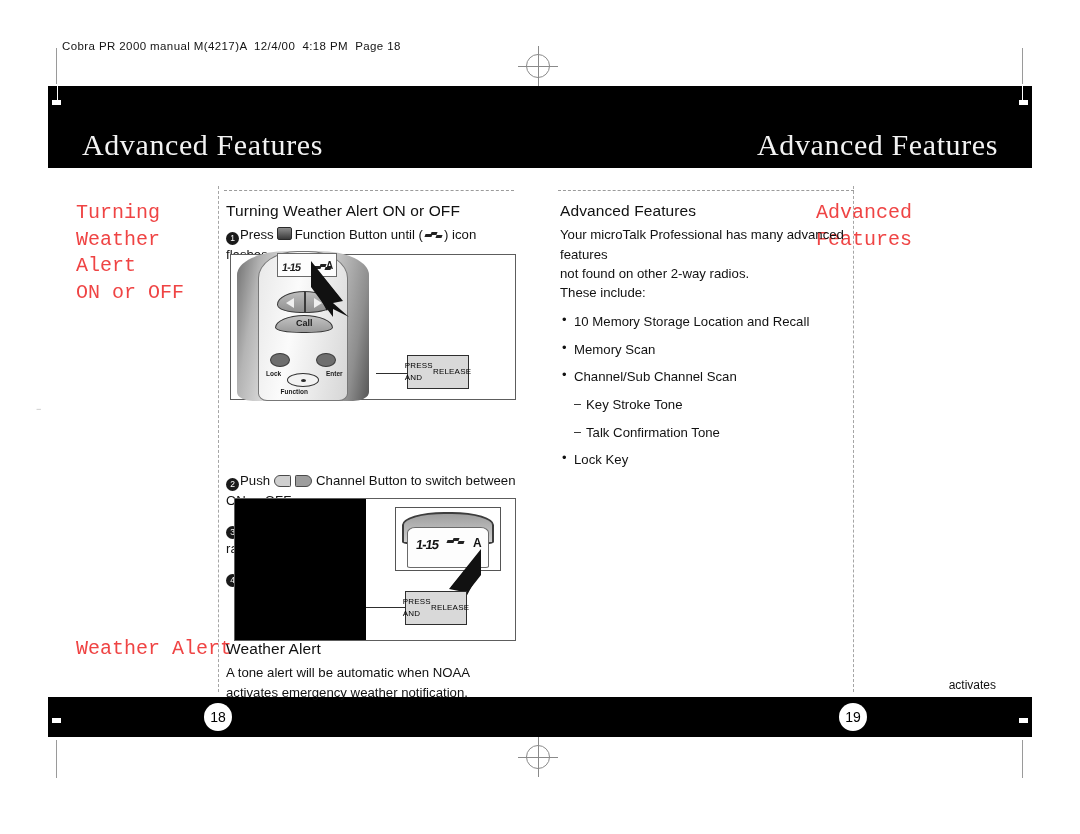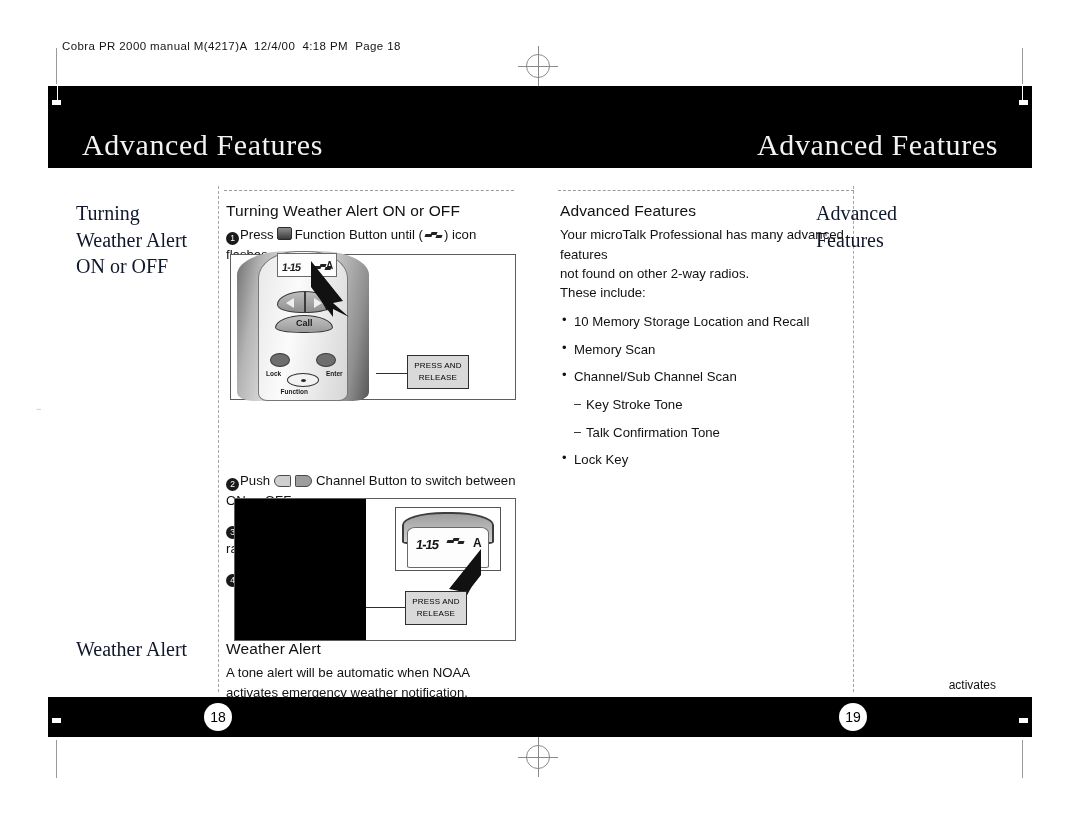--- a/index.html
+++ b/index.html
@@ -34,22 +34,22 @@
 
   .pagenum{position:absolute;top:703px;width:28px;height:28px;border-radius:50%;
        background:#ffffff;color:#000000;font-size:14px;display:flex;
        align-items:center;justify-content:center;font-family:"Liberation Sans",sans-serif;}
 
   
   .dotrule-h{position:absolute;height:0;border-top:1px dashed #9b9b9b;}
   .dotrule-v{position:absolute;width:0;border-left:1px dashed #a5a5a5;}
 
   
-  .margin-head{position:absolute;font-family:Liberation Serif, serif;font-size:20px;
-       color:#0f172a;line-height:1.33;}
+  .margin-head{position:absolute;font-family:Liberation Mono, monospace;font-size:20px;
+       color:#ef4444;line-height:1.33;}
 
   
   .col{position:absolute;font-size:13.2px;color:#121212;line-height:1.45;}
   .sec-title{font-size:15.5px;color:#111;margin:0 0 3px 0;font-weight:400;letter-spacing:0.1px;}
   .para{margin:0;}
   .step{display:block;margin:0;position:relative;padding-left:0;}
   .stepblock{margin-bottom:9px;}
   .numdot{display:inline-block;width:13px;height:13px;border-radius:50%;background:#1a1a1a;
        color:#ffffff;font-size:8.5px;line-height:13px;text-align:center;vertical-align:-2px;
        margin-right:1px;font-family:"Liberation Sans",sans-serif;}
@@ -72,21 +72,21 @@
   ul.feat li{position:relative;padding-left:14px;margin-bottom:8.5px;font-size:13.2px;}
   ul.feat li.b:before{content:"•";position:absolute;left:2px;top:-1px;font-size:13px;}
   ul.feat li.sub{padding-left:26px;margin-bottom:8.5px;}
   ul.feat li.sub:before{content:"–";position:absolute;left:14px;top:0;font-size:12.5px;}
 
   .continued{position:absolute;right:84px;top:678px;font-size:12px;color:#111;}
 
   
   .figure{position:absolute;background:#ffffff;border:1px solid #5d5d5d;box-sizing:border-box;}
   .callout{position:absolute;background:#d9d9d9;border:1px solid #2e2e2e;box-sizing:border-box;
-       display:flex;flex-direction:column;align-items:center;justify-content:center;
+       display:flex;flex-direction:row;align-items:center;justify-content:center;
        font-size:8px;color:#000;line-height:1.5;letter-spacing:0.2px;}
   .leader{position:absolute;background:#2e2e2e;height:1px;}
   .blackbox{position:absolute;background:#000000;}
 
   
   .radio{position:absolute;overflow:hidden;}
   .radio .shell{position:absolute;left:0;top:0;right:0;bottom:0;
        background:linear-gradient(100deg,#6f6f6f 0%,#b4b4b4 16%,#dcdcdc 34%,#c9c9c9 62%,#8e8e8e 86%,#565656 100%);
        border-radius:38% 38% 12% 12%/16% 16% 6% 6%;}
   .radio .inner{position:absolute;left:16%;top:0;width:68%;height:100%;

